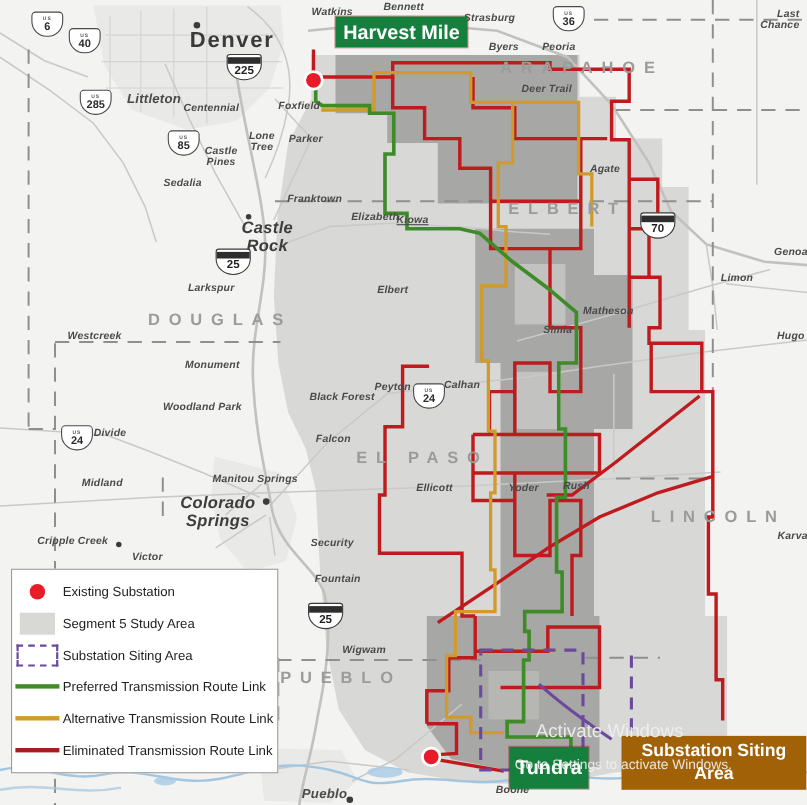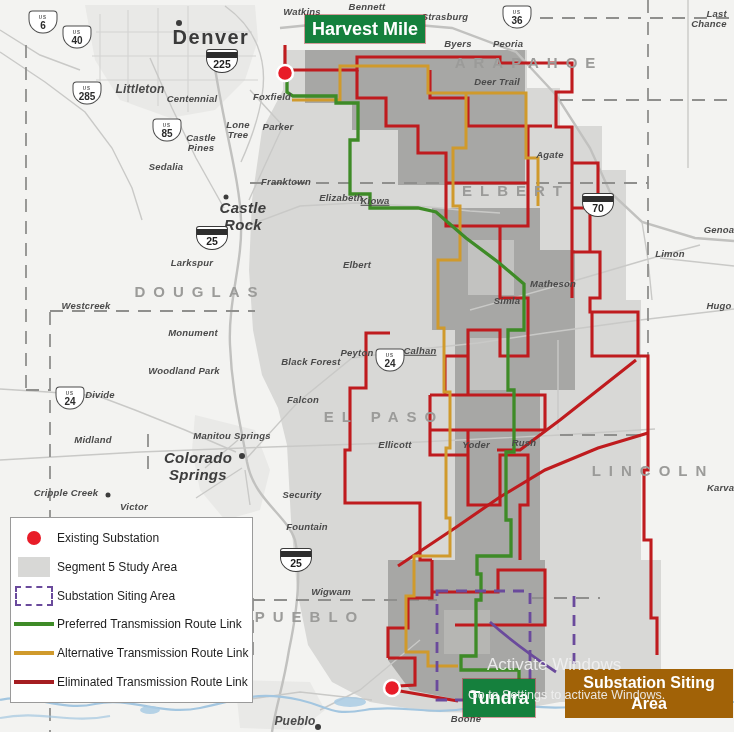--- a/index.html
+++ b/index.html
@@ -197,21 +197,21 @@
       <div class="lbl city" style="left: 375px; top: 201px; text-decoration: underline;">Kiowa</div>
       <div class="lbl city l" style="left: 243px; top: 216px;">Castle
 Rock</div>
       <div class="lbl city" style="left: 192px; top: 263px;">Larkspur</div>
       <div class="lbl city" style="left: 357px; top: 265px;">Elbert</div>
       <div class="lbl city" style="left: 86px; top: 306px;">Westcreek</div>
       <div class="lbl city" style="left: 193px; top: 333px;">Monument</div>
       <div class="lbl city" style="left: 184px; top: 371px;">Woodland Park</div>
       <div class="lbl city" style="left: 311px; top: 362px;">Black Forest</div>
       <div class="lbl city" style="left: 357px; top: 353px;">Peyton</div>
-      <div class="lbl city" style="left: 420px; top: 351px; text-decoration: underline;">Calhan</div>
+      <div class="lbl city" style="left: 420px; top: 351px;">Calhan</div>
       <div class="lbl city" style="left: 100px; top: 395px;">Divide</div>
       <div class="lbl city" style="left: 303px; top: 400px;">Falcon</div>
       <div class="lbl city" style="left: 93px; top: 440px;">Midland</div>
       <div class="lbl city" style="left: 232px; top: 436px;">Manitou Springs</div>
       <div class="lbl city l" style="left: 198px; top: 466px;">Colorado
 Springs</div>
       <div class="lbl city" style="left: 395px; top: 445px;">Ellicott</div>
       <div class="lbl city" style="left: 476px; top: 445px;">Yoder</div>
       <div class="lbl city" style="left: 524px; top: 443px;">Rush</div>
       <div class="lbl city" style="left: 507px; top: 301px;">Simla</div>

